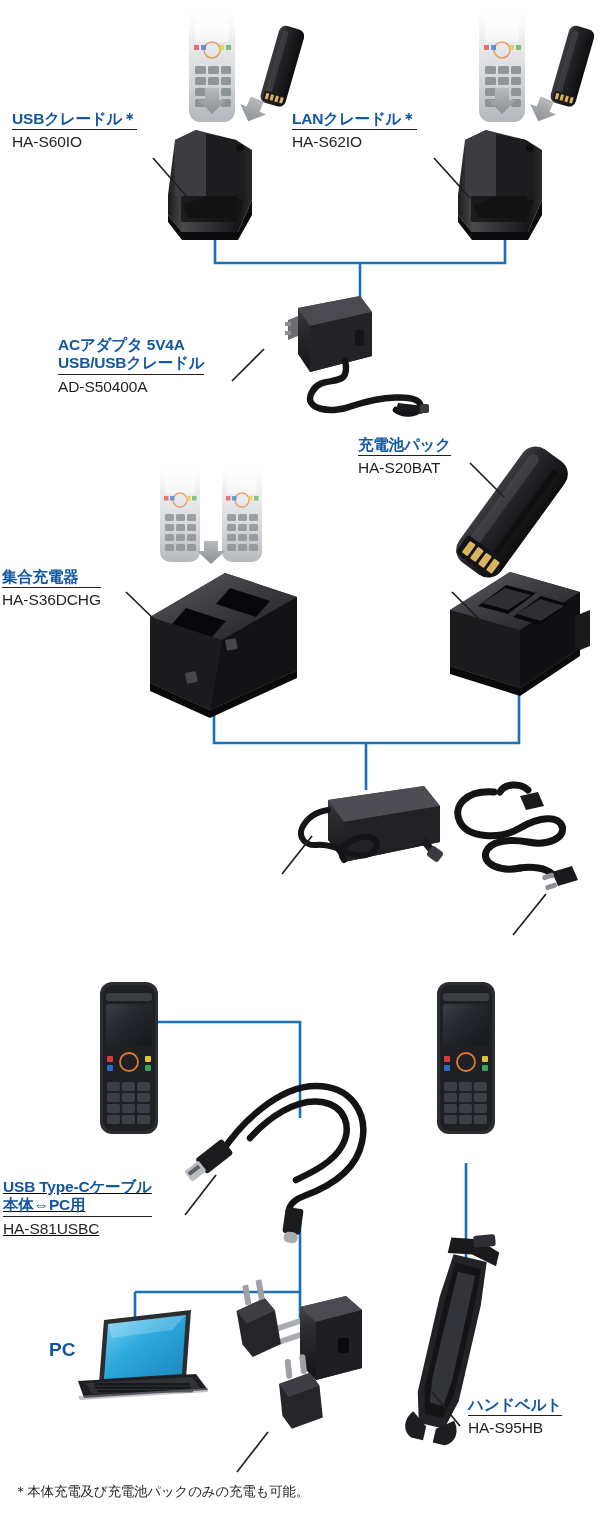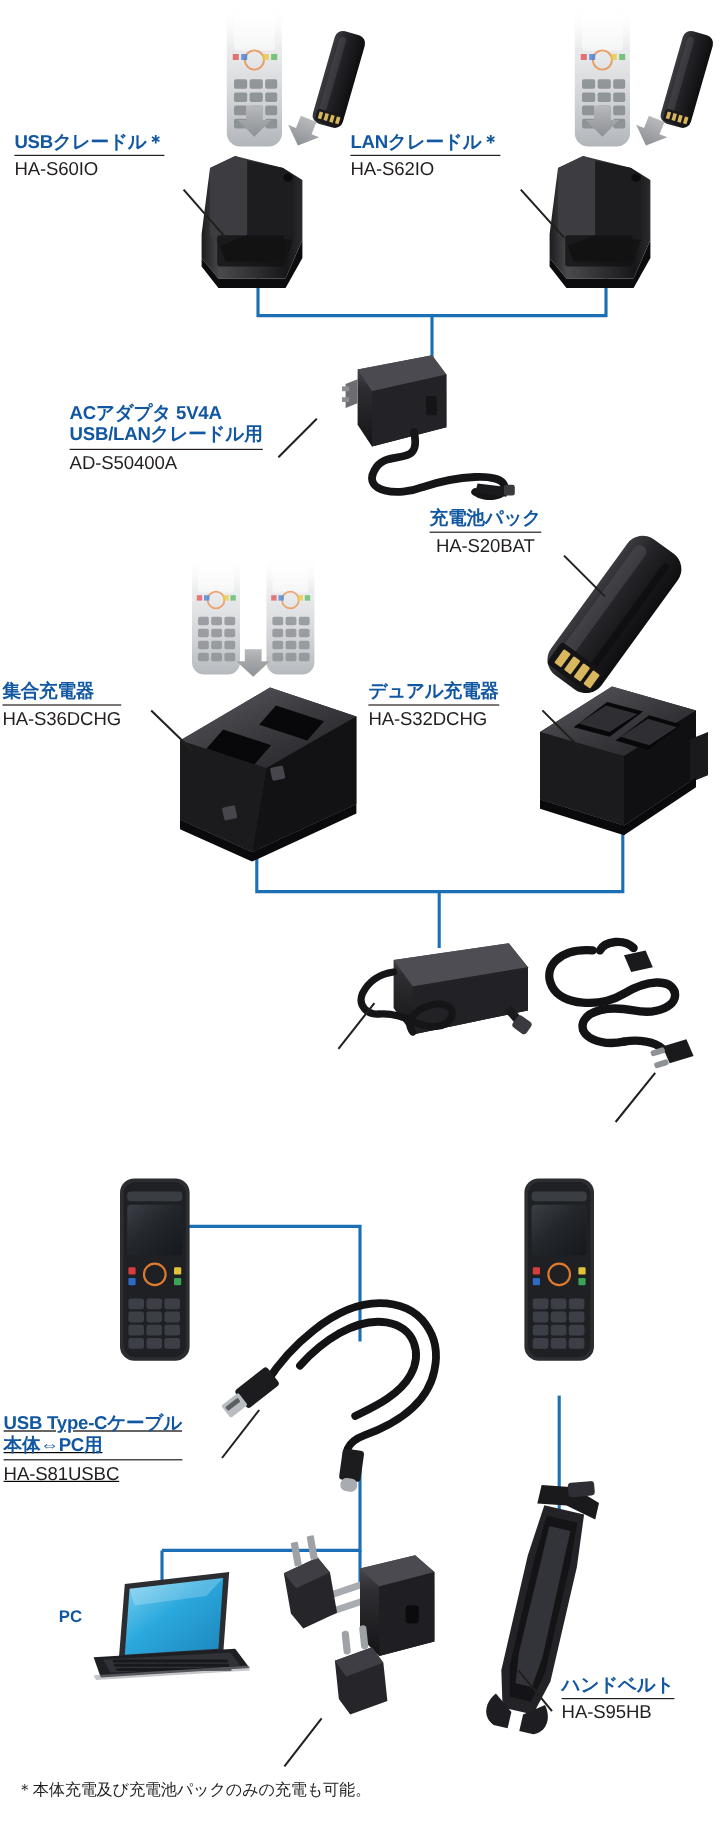--- a/index.html
+++ b/index.html
@@ -16,21 +16,21 @@
   .label .ttl{
     color:#1257a2;font-weight:bold;font-size:15.5px;line-height:1.18;
     white-space:nowrap;letter-spacing:-.2px;
   }
   .label .rule{border-bottom:1.6px solid #241f1c;margin-top:1px;}
   .label .code{
     color:#231f20;font-size:15.5px;line-height:1.25;margin-top:2px;
     white-space:nowrap;letter-spacing:-.1px;
   }
 
-  .pclabel{position:absolute;color:#1257a2;font-weight:bold;font-size:14px;}
+  .pclabel{position:absolute;color:#1257a2;font-weight:bold;font-size:19px;}
   .footnote{position:absolute;color:#231f20;font-size:13.5px;letter-spacing:-.2px;
             white-space:nowrap;}
 
   
   svg.ov{position:absolute;left:0;top:0;width:600px;height:1520px;overflow:visible;}
 </style>
 </head>
 <body>
 
 <div id="stage">
@@ -470,42 +470,37 @@
   </div>
 
   <div class="label" style="left:292px;top:110px;">
     <div class="ttl">LANクレードル＊</div>
     <div class="rule"></div>
     <div class="code">HA-S62IO</div>
   </div>
 
   <div class="label" style="left:58px;top:336px;">
     <div class="ttl">ACアダプタ 5V4A</div>
-    <div class="ttl">USB/LANクレードル用</div>
+    <div class="ttl">USB/USBクレードル</div>
     <div class="rule"></div>
     <div class="code">AD-S50400A</div>
   </div>
 
-  <div class="label" style="left:358px;top:424px;text-align:center;">
+  <div class="label" style="left:358px;top:436px;">
     <div class="ttl">充電池パック</div>
     <div class="rule"></div>
     <div class="code">HA-S20BAT</div>
   </div>
 
   <div class="label" style="left:2px;top:568px;">
     <div class="ttl">集合充電器</div>
     <div class="rule"></div>
     <div class="code">HA-S36DCHG</div>
   </div>
 
-  <div class="label" style="left:307px;top:568px;">
-    <div class="ttl">デュアル充電器</div>
-    <div class="rule"></div>
-    <div class="code">HA-S32DCHG</div>
-  </div>
 
 
 
   <div class="label" style="left:3px;top:1178px;text-decoration:underline;">
     <div class="ttl">USB Type-Cケーブル</div>
     <div class="ttl">本体⇔PC用</div>
     <div class="rule"></div>
     <div class="code">HA-S81USBC</div>
   </div>
 

